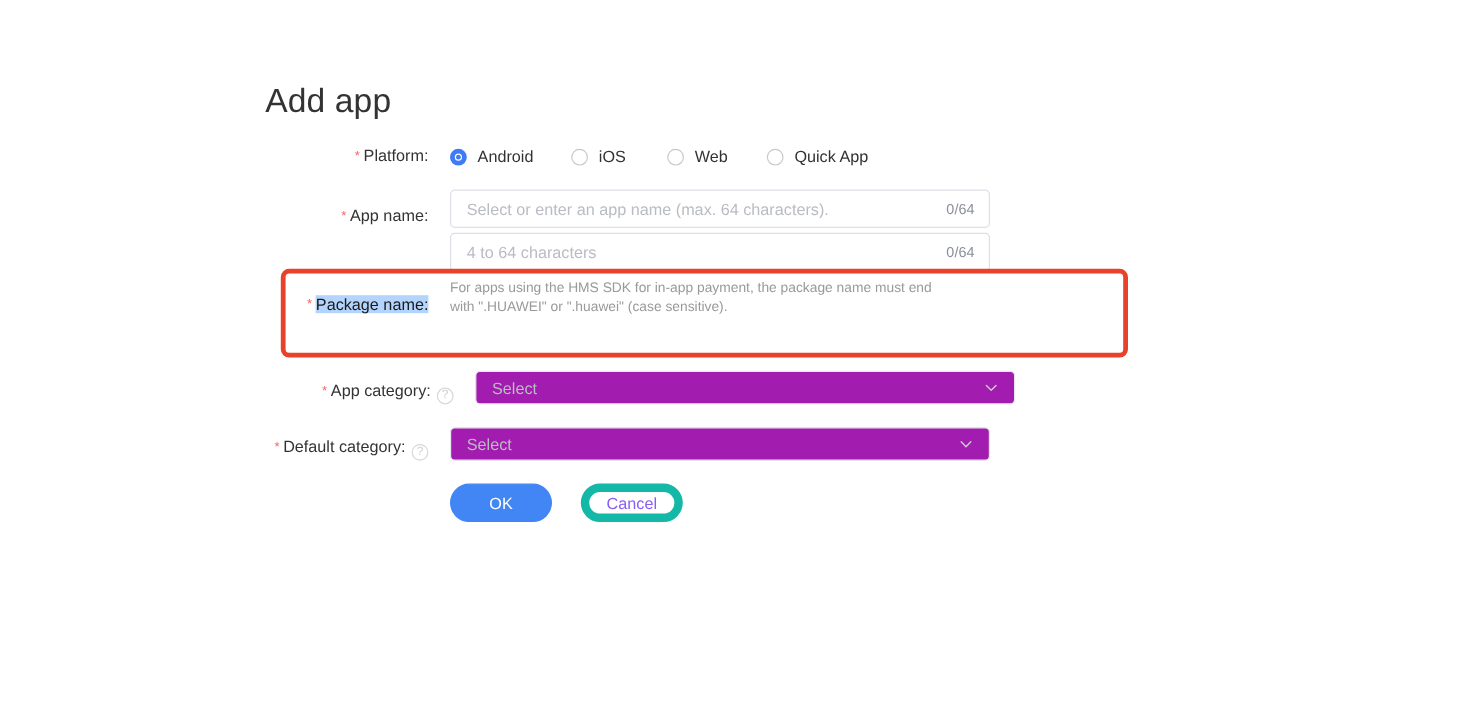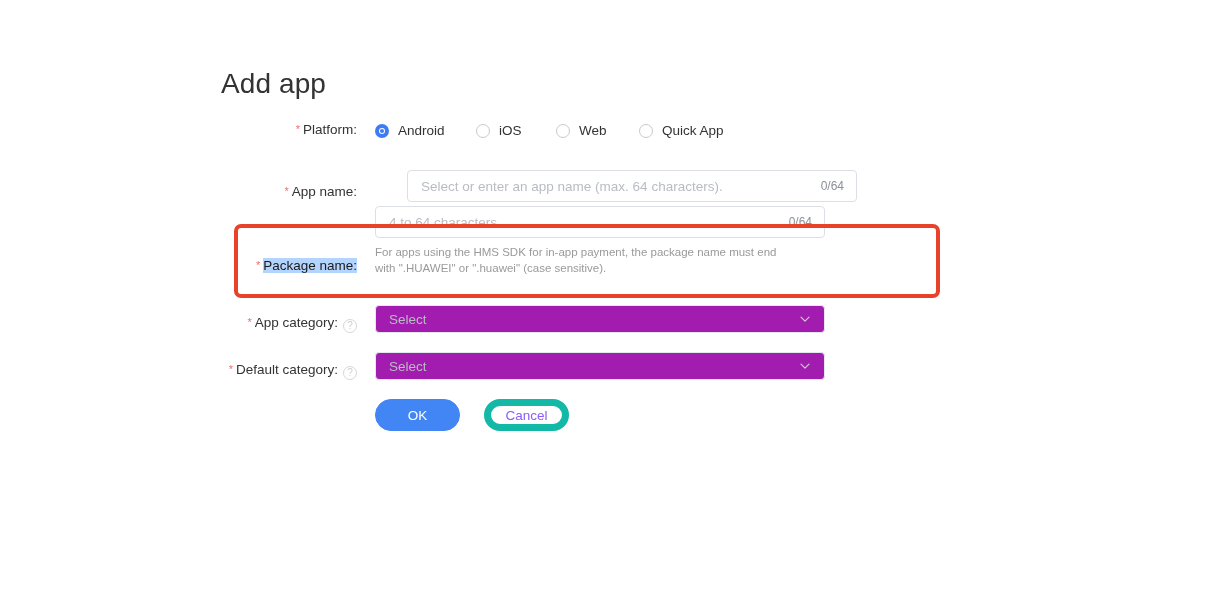--- a/index.html
+++ b/index.html
@@ -282,23 +282,23 @@
     border: 4px solid #e8432a;
     border-radius: 7px;
     box-sizing: border-box;
     pointer-events: none;
     z-index: 5;
   }
 
   
   .row-platform { margin-top: 0px; }
   .row-device   { margin-top: 16px; }
-  .row-appname  { margin-top: 30px; gap: 32px; }
+  .row-appname  { margin-top: 18px; }
   .row-package  { margin-top: 4px; }
-  .row-category { margin-top: 29px; }
+  .row-category { margin-top: 45px; padding-left: 21px; }
   .row-language { margin-top: 19px; }
   .row-buttons  { margin-top: 19px; }
 </style>
 </head>
 <body>
 
 <div id="page">
 
   <div class="page-title">Add app</div>
 

